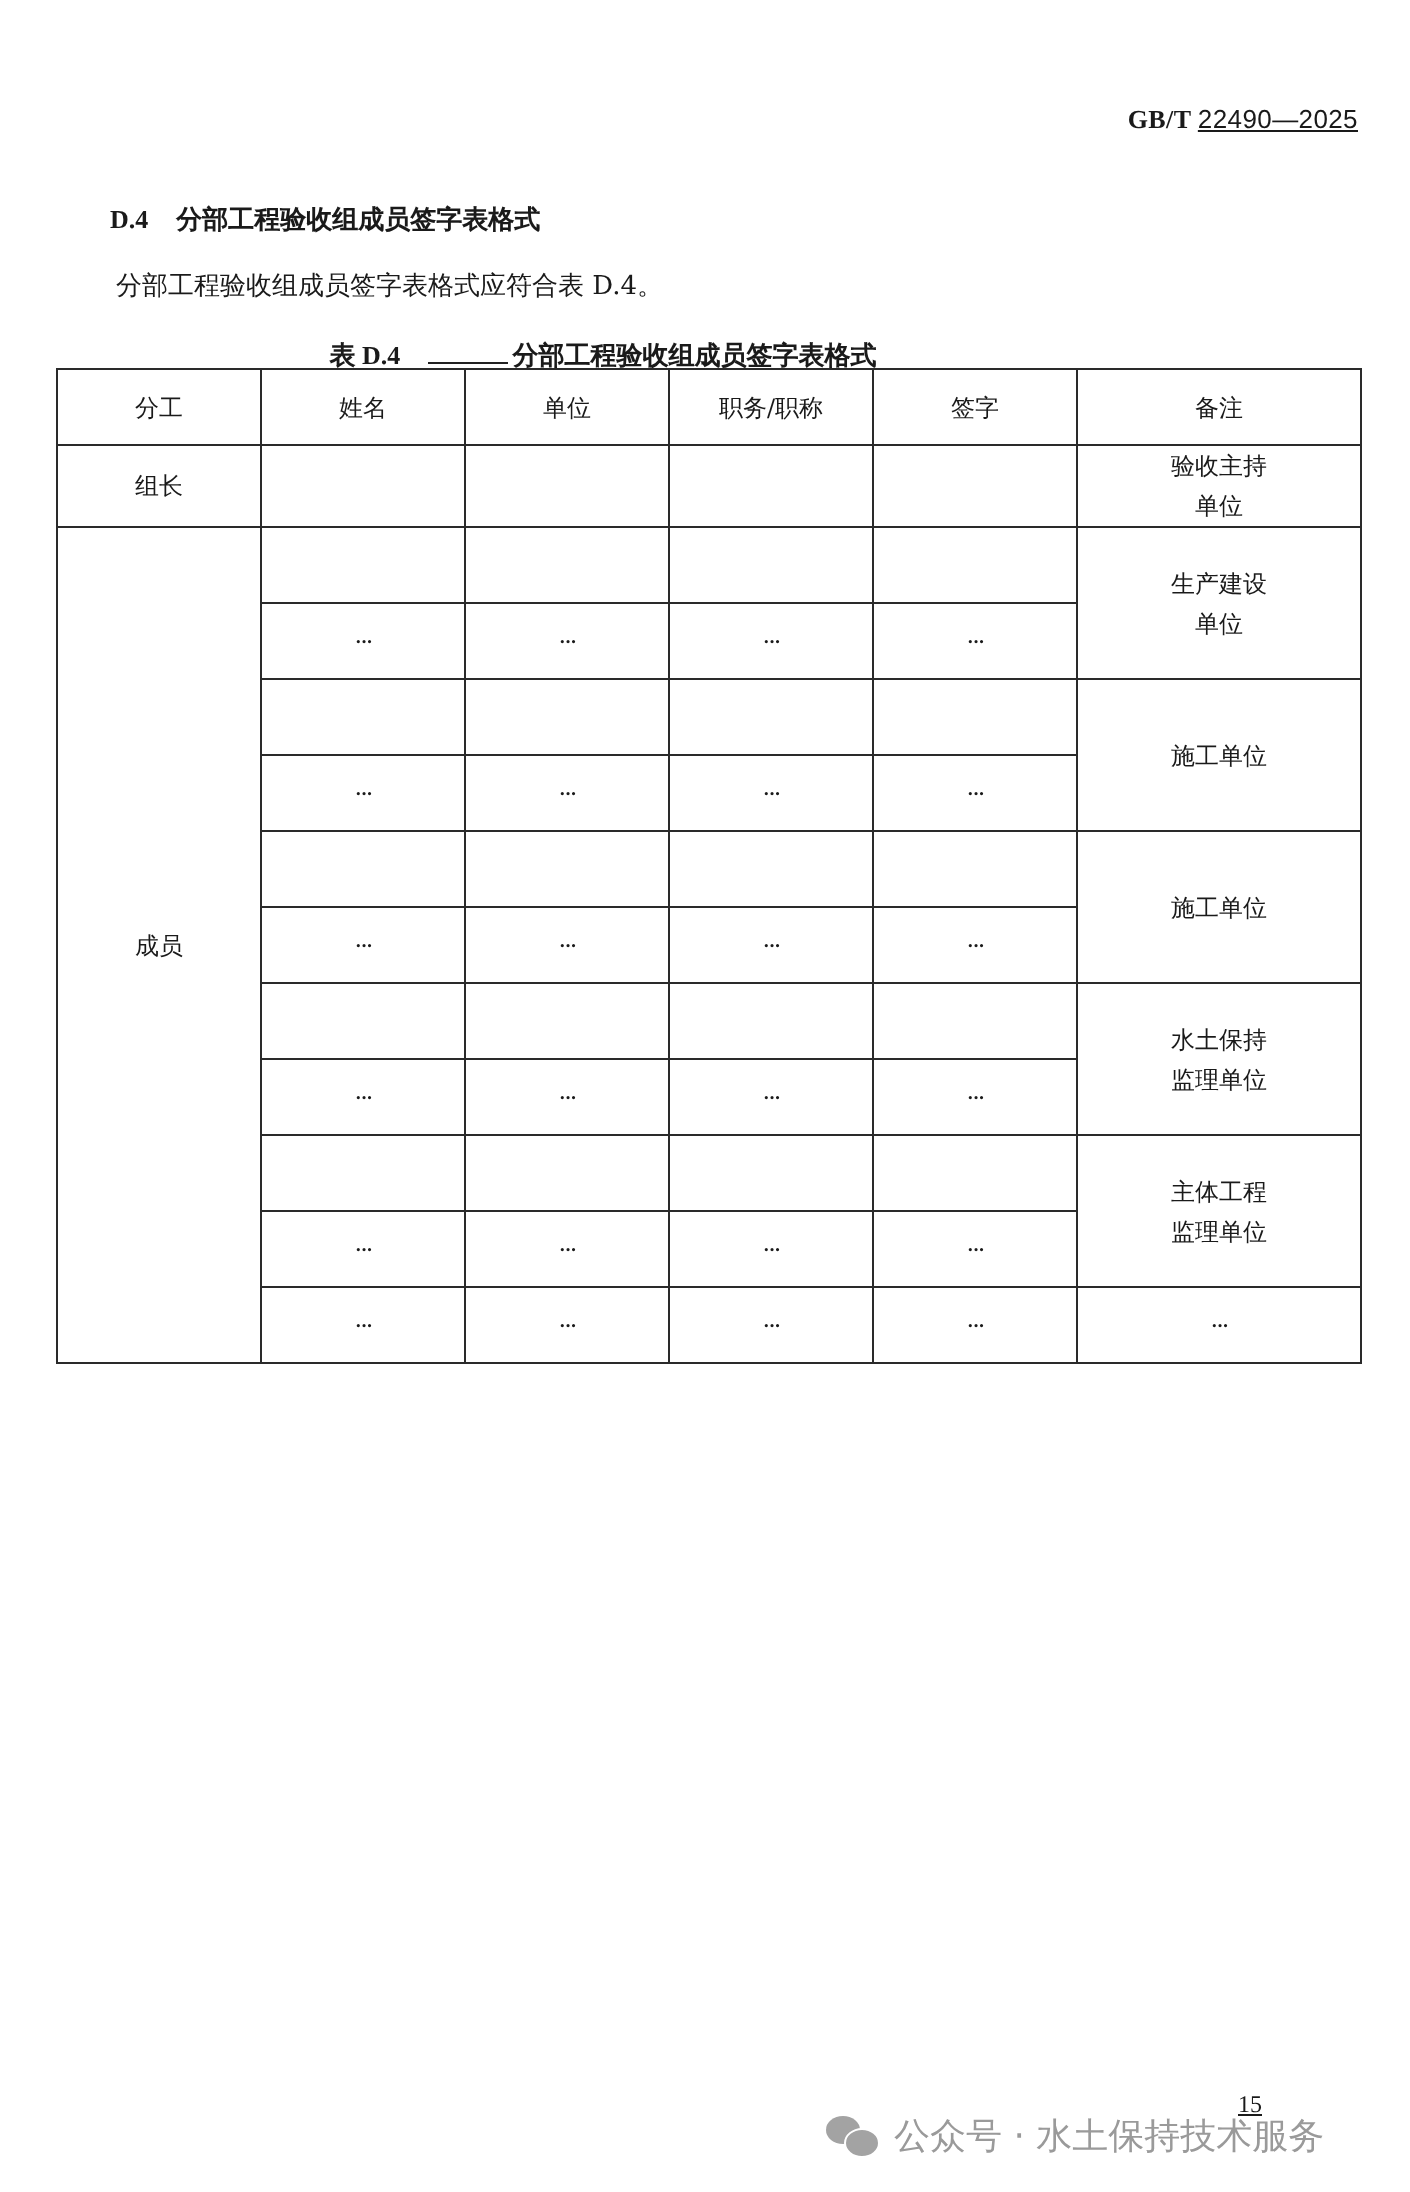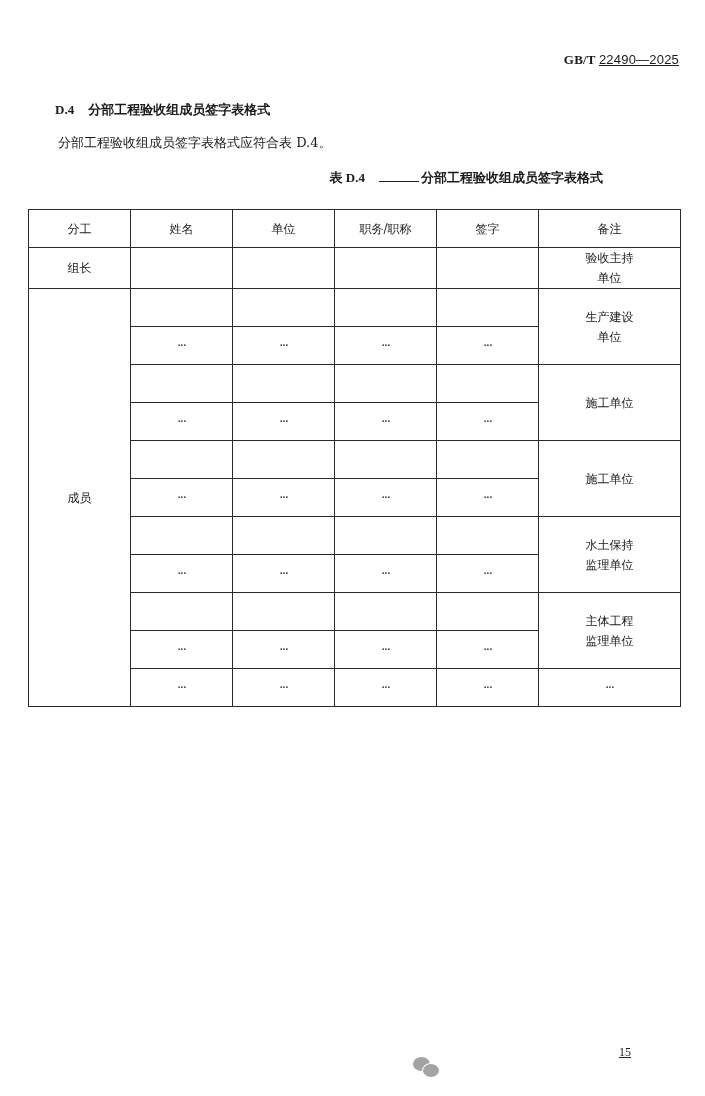--- a/index.html
+++ b/index.html
@@ -15,29 +15,29 @@
     .section-heading {
       position: absolute; top: 101px; left: 27px; font-size: 13px; font-weight: bold;
       font-family: "DejaVu Sans", sans-serif;
       margin-left: 28px;
     }
     .section-heading .sec-num { font-family: "Liberation Serif", serif; margin-right: 14px; }
     .para {
       position: absolute; top: 134px; left: 58px; font-size: 13px; text-align: right;
     }
     .table-caption {
-      position: absolute; top: 169px; left: 0; width: 603px; text-align: right;
+      position: absolute; top: 169px; left: 0; width: 603px; text-align: center;
       font-size: 13px; font-weight: bold; font-family: "DejaVu Sans", sans-serif;
     }
     .table-caption .cap-num { font-family: "Liberation Serif", serif; margin-right: 14px; }
     .table-caption .blank {
       display: inline-block; width: 40px; border-bottom: 1px solid #222; margin-right: 2px; height: 10px;
     }
     table.sig {
-      position: absolute; top: 209px; left: 28px; width: 652px; border-collapse: collapse;
+      position: absolute; top: 184px; left: 28px; width: 652px; border-collapse: collapse;
       font-size: 12px; table-layout: fixed; padding-left: 19px;
     }
     table.sig td, table.sig th {
       border: 1.3px solid #2a2a2a; text-align: center; vertical-align: middle; padding: 0;
       font-weight: normal; height: 37px; line-height: 20px;
     }
     table.sig th { height: 37px; }
     .dots { font-size: 12px; letter-spacing: -1px; }
     .page-num {
       position: absolute; top: 1045px; left: 619px; font-size: 12px; font-family: "Liberation Serif", serif; text-decoration: underline;
@@ -194,13 +194,14 @@
 </tbody>
   </table>
 
 <div class="page-num">15</div>
 
 <div class="watermark">
   <span class="wechat-icon">
       <span class="b1"></span>
       <span class="b2"></span>
     </span>
+  <span>公众号 · 水土保持技术服务</span>
 </div>
 
 </body></html>

